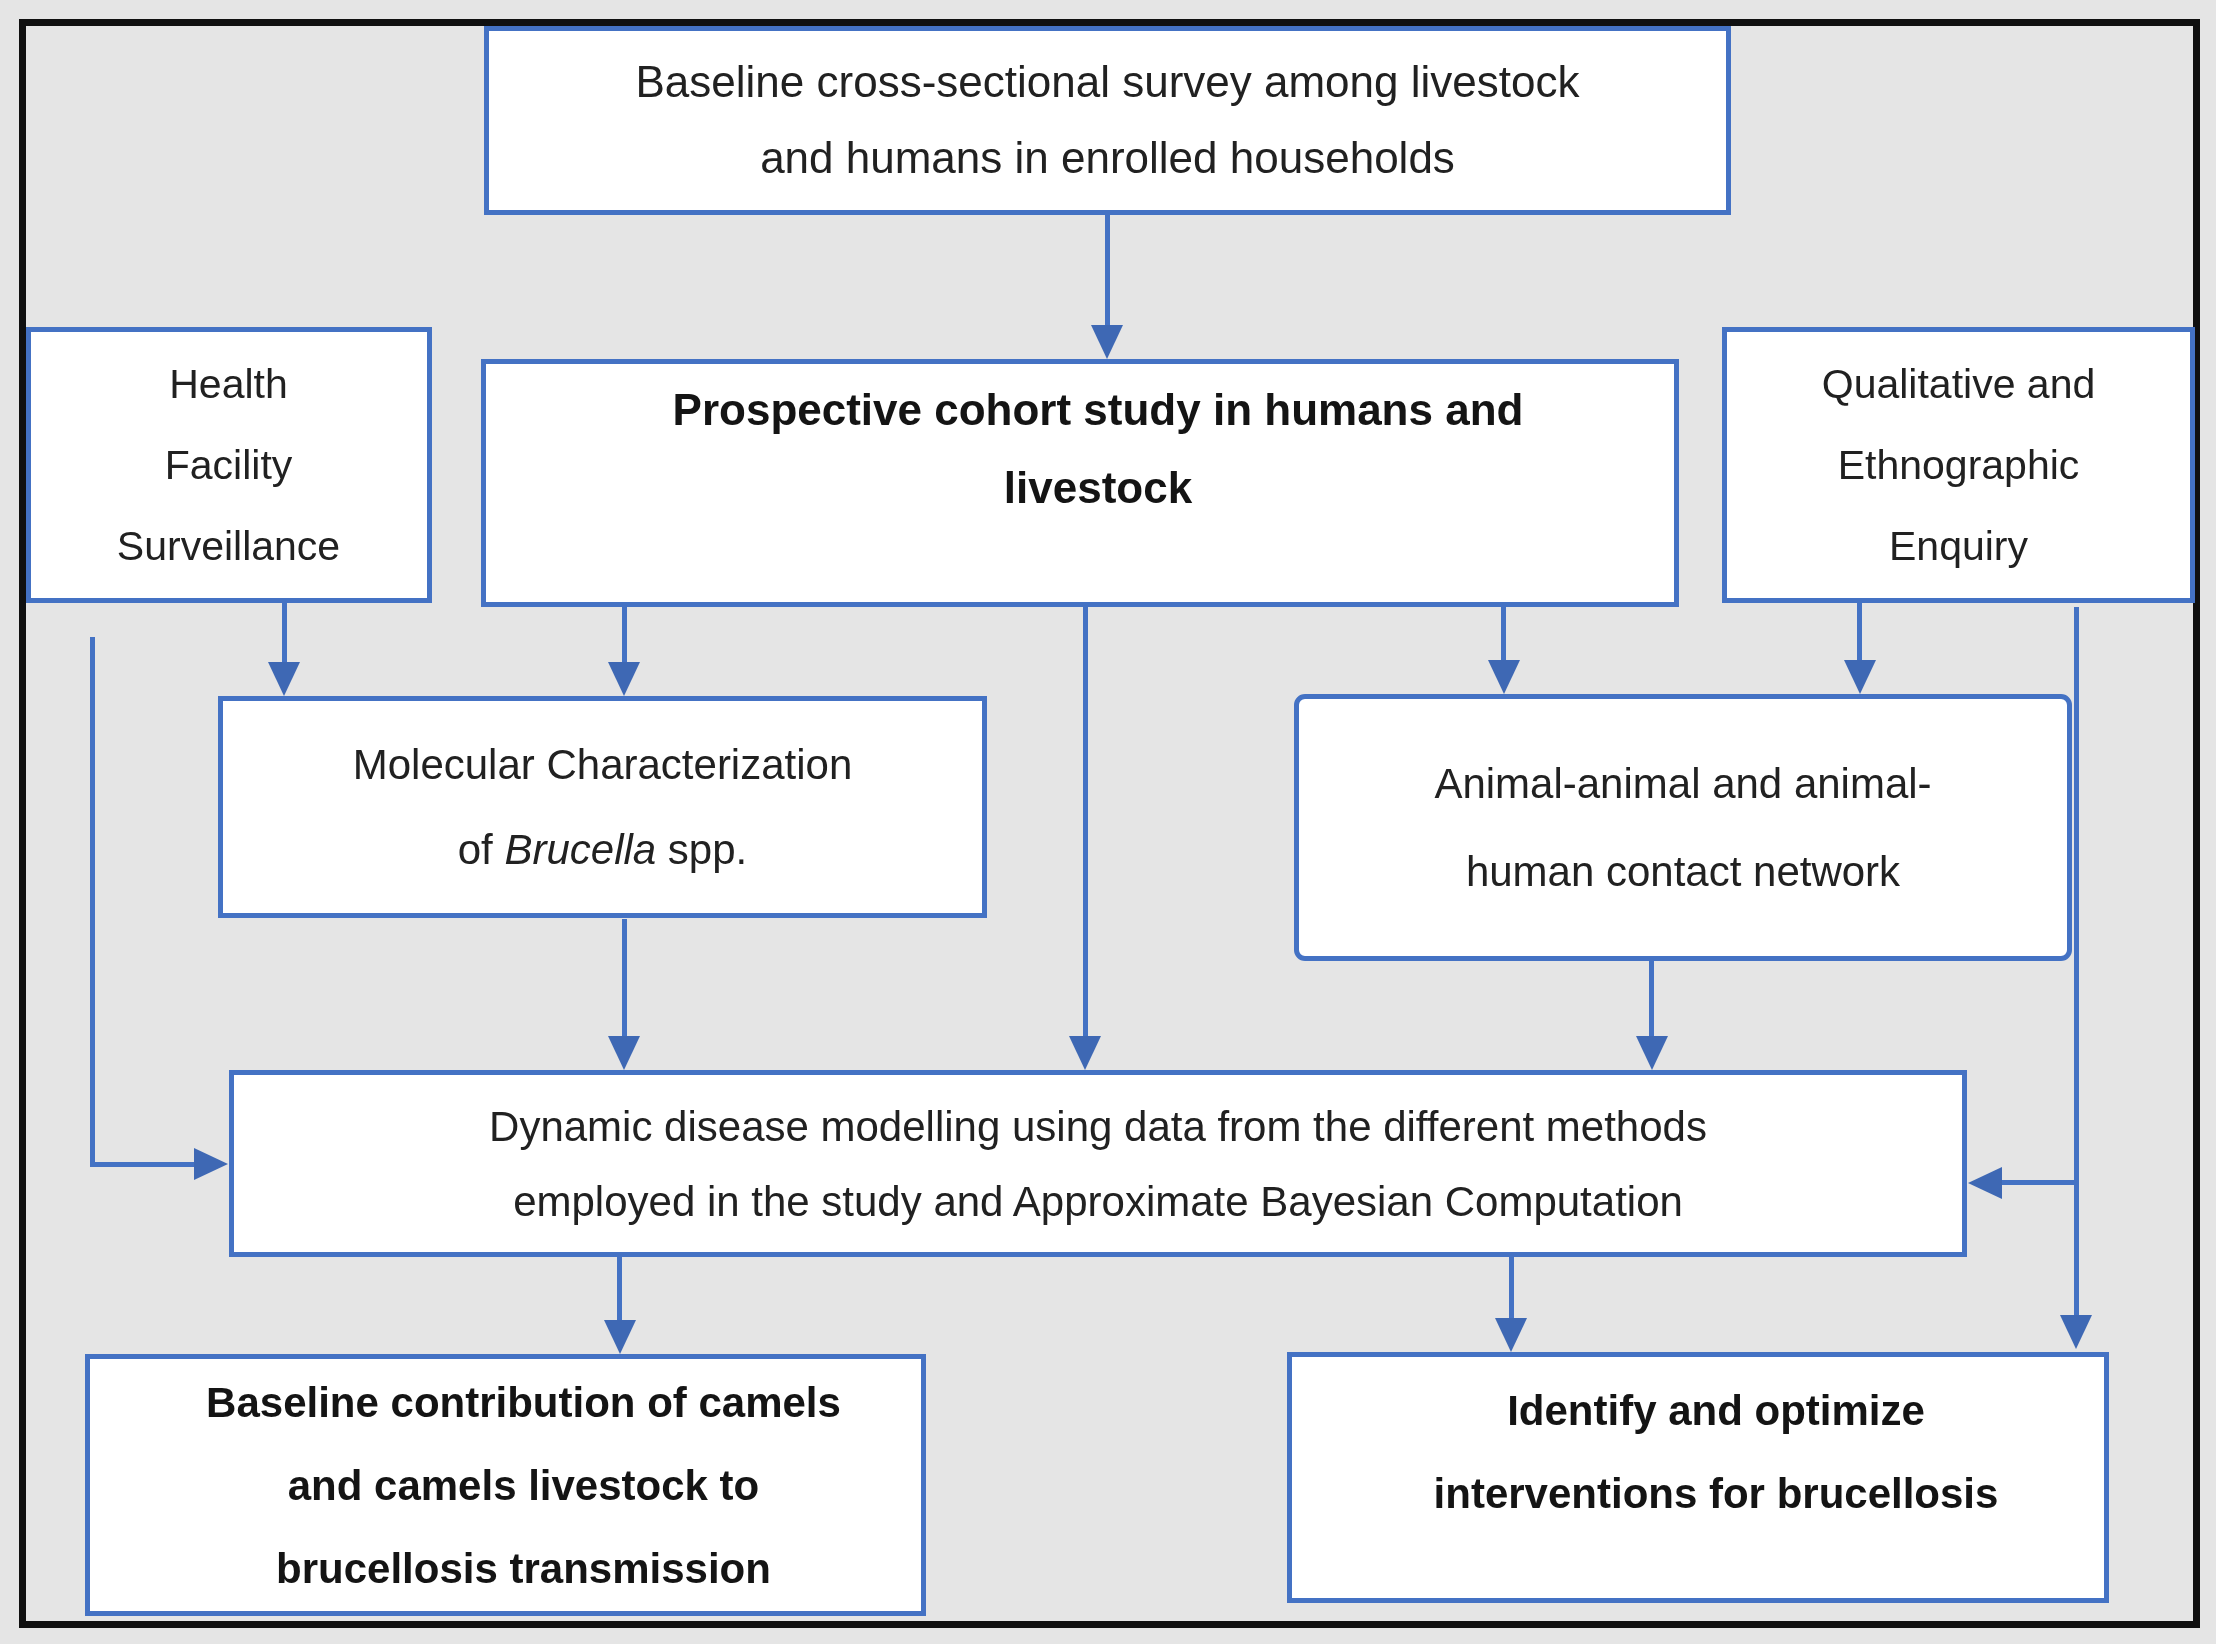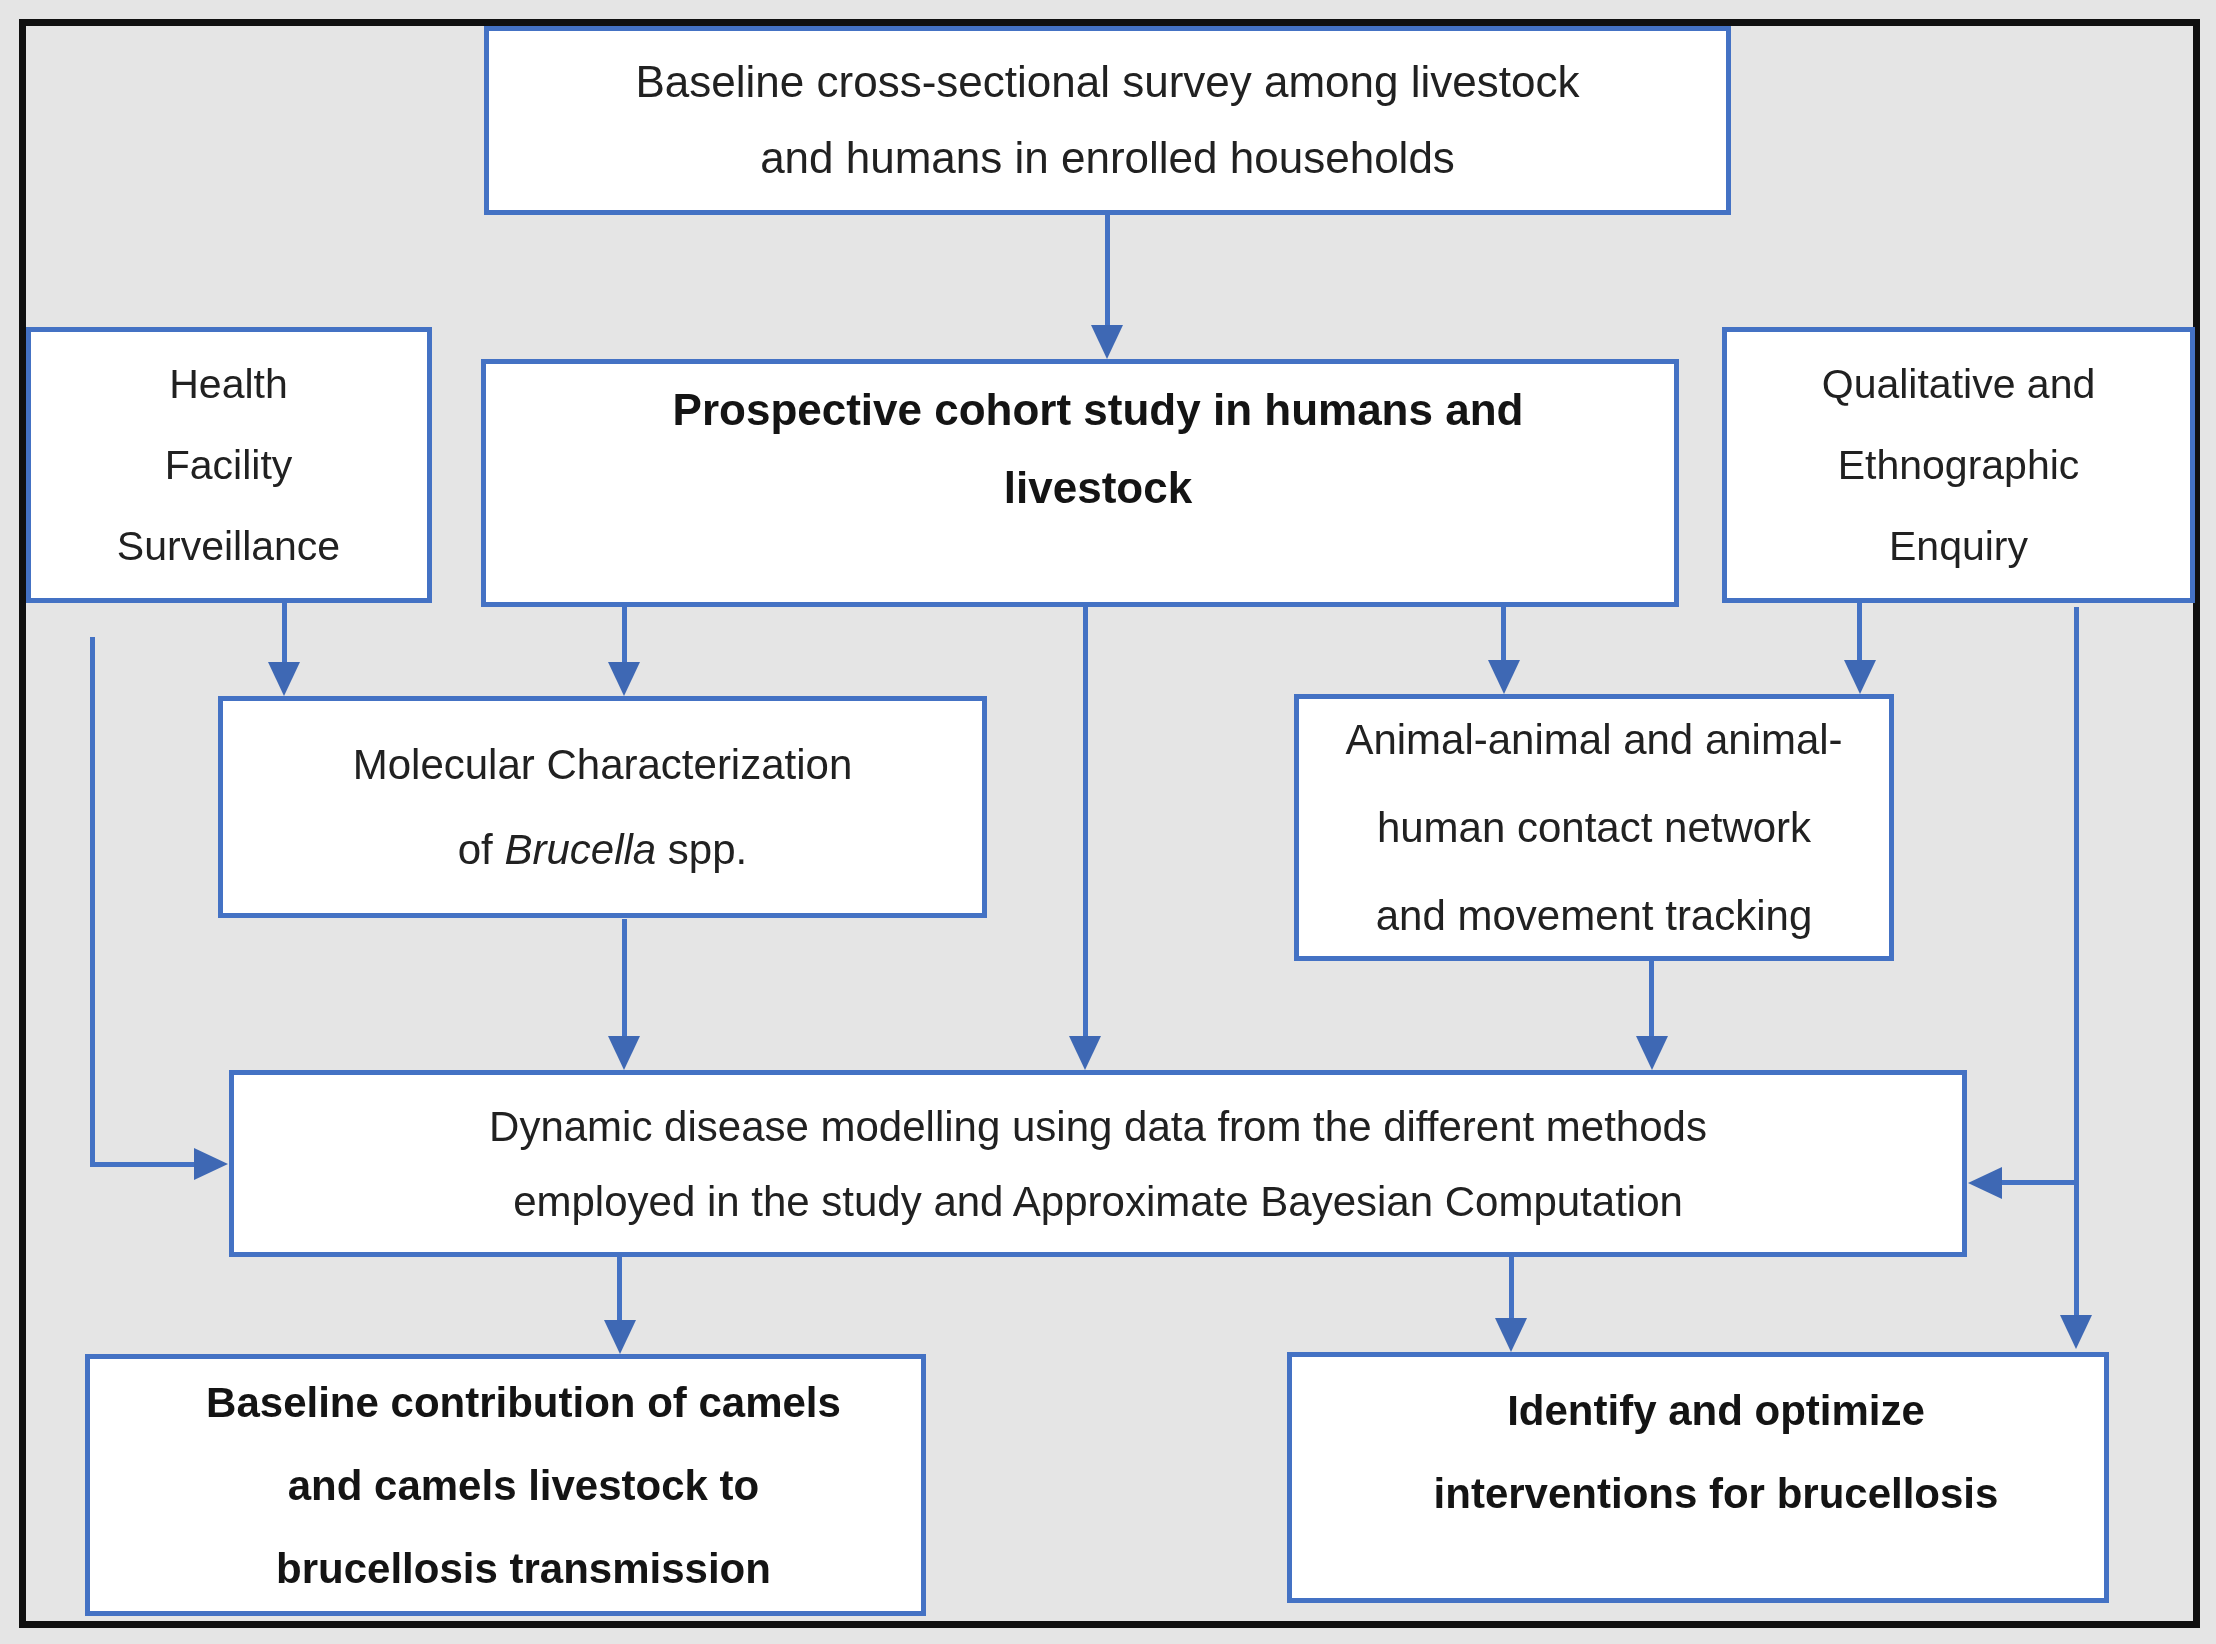--- a/index.html
+++ b/index.html
@@ -54,24 +54,23 @@
     <div class="ln">Qualitative and</div>
     <div class="ln">Ethnographic</div>
     <div class="ln">Enquiry</div>
   </div>
 
   <div class="node" style="left:170px;top:696px;width:769px;height:222px;font-size:42px;line-height:85px;margin-left:48px;">
     <div class="ln">Molecular Characterization</div>
     <div class="ln"><span>of </span><span class="it">Brucella</span><span> spp.</span></div>
   </div>
 
-  <div class="node" style="left:1294px;top:694px;width:600px;height:267px;font-size:42px;line-height:88px;">
+  <div class="node" style="left:1294px;top:694px;width:778px;height:267px;font-size:42px;line-height:88px;border-radius:11px;">
     <div class="ln">Animal-animal and animal-</div>
     <div class="ln">human contact network</div>
-    <div class="ln">and movement tracking</div>
   </div>
 
   <div class="node" style="left:229px;top:1070px;width:1738px;height:187px;font-size:42px;line-height:75px;">
     <div class="ln">Dynamic disease modelling using data from the different methods</div>
     <div class="ln">employed in the study and Approximate Bayesian Computation</div>
   </div>
 
   <div class="node bold" style="left:85px;top:1354px;width:841px;height:262px;font-size:42px;line-height:83px;">
     <div class="ln">Baseline contribution of camels</div>
     <div class="ln">and camels livestock to</div>

